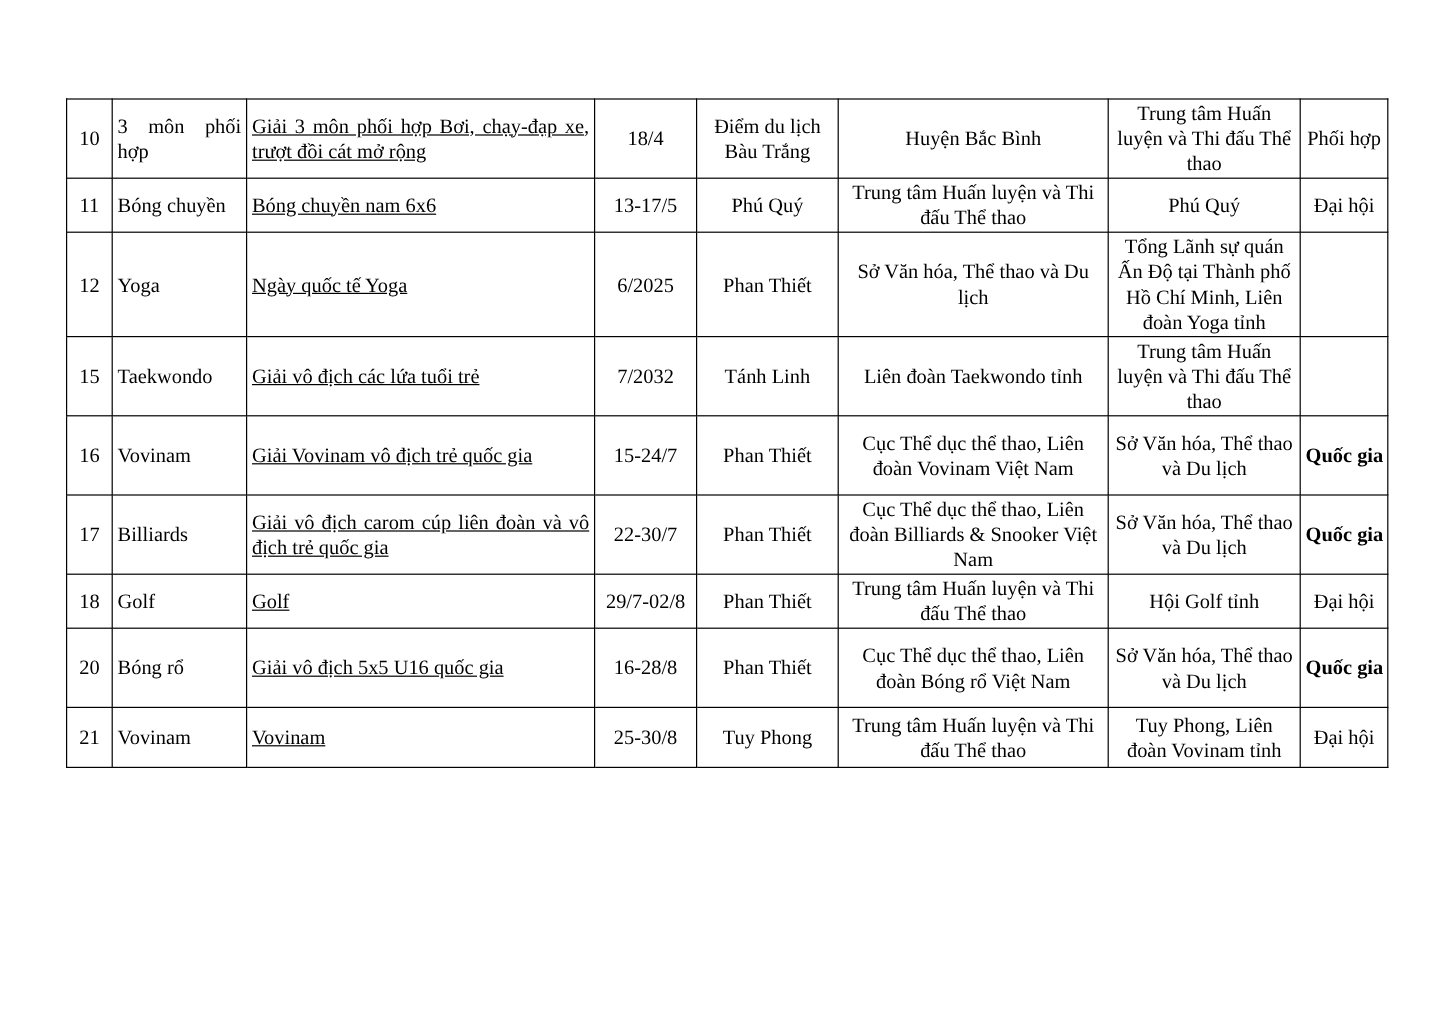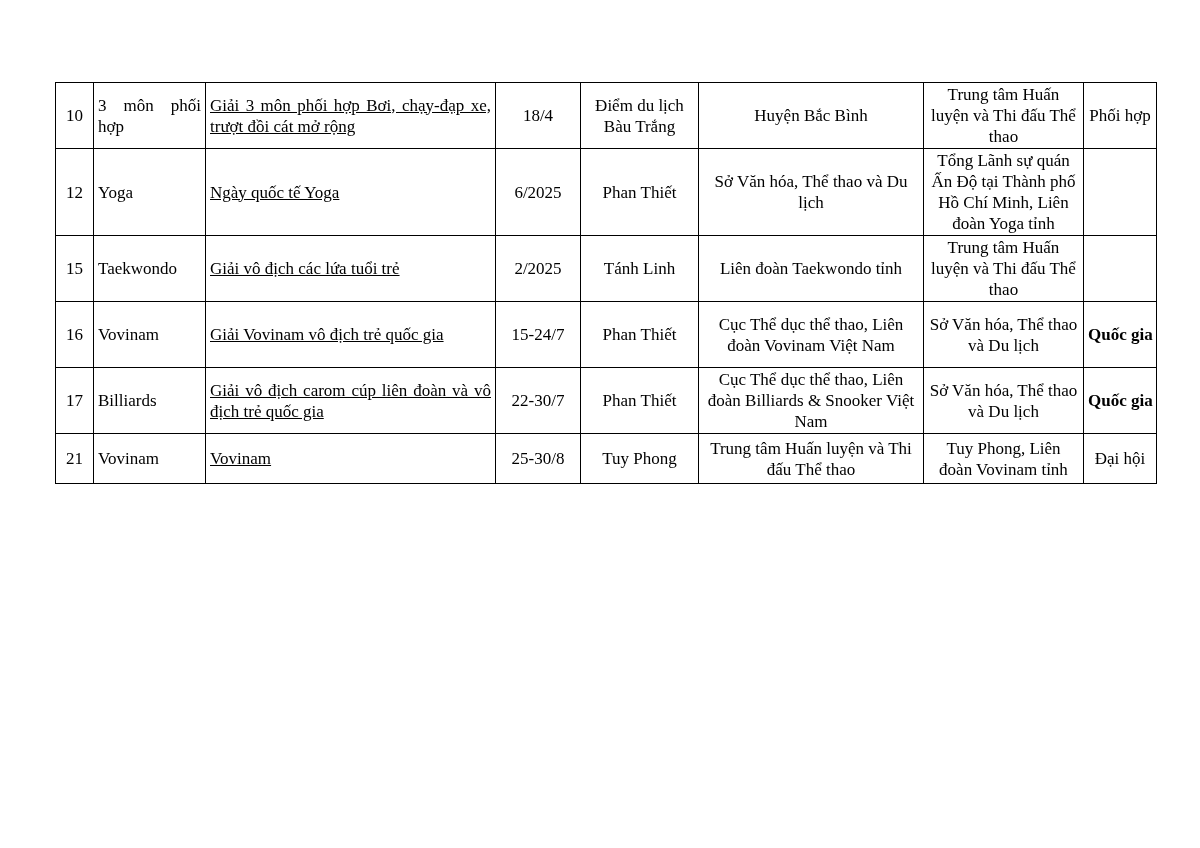--- a/index.html
+++ b/index.html
@@ -55,35 +55,45 @@
       <tr style="height:65px">
         <td class="c">10</td>
         <td class="l">3 môn phối hợp</td>
         <td class="j">Giải 3 môn phối hợp Bơi, chạy-đạp xe, trượt đồi cát mở rộng</td>
         <td class="c">18/4</td>
         <td class="c">Điểm du lịch Bàu Trắng</td>
         <td class="c">Huyện Bắc Bình</td>
         <td class="c">Trung tâm Huấn luyện và Thi đấu Thể thao</td>
         <td class="c cat">Phối hợp</td>
       </tr>
+      <tr style="height:44px">
+        <td class="c">11</td>
+        <td class="l">Bóng chuyền</td>
+        <td class="j">Bóng chuyền nam 6x6</td>
+        <td class="c">13-17/5</td>
+        <td class="c">Phú Quý</td>
+        <td class="c">Trung tâm Huấn luyện và Thi đấu Thể thao</td>
+        <td class="c">Phú Quý</td>
+        <td class="c cat">Đại hội</td>
+      </tr>
       <tr style="height:85px">
         <td class="c">12</td>
         <td class="l">Yoga</td>
         <td class="j">Ngày quốc tế Yoga</td>
         <td class="c">6/2025</td>
         <td class="c">Phan Thiết</td>
         <td class="c">Sở Văn hóa, Thể thao và Du lịch</td>
         <td class="c">Tổng Lãnh sự quán Ấn Độ tại Thành phố Hồ Chí Minh, Liên đoàn Yoga tỉnh</td>
         <td class="c cat"></td>
       </tr>
       <tr style="height:65px">
         <td class="c">15</td>
         <td class="l">Taekwondo</td>
         <td class="j">Giải vô địch các lứa tuổi trẻ</td>
-        <td class="c">2/2025</td>
+        <td class="c">7/2032</td>
         <td class="c">Tánh Linh</td>
         <td class="c">Liên đoàn Taekwondo tỉnh</td>
         <td class="c">Trung tâm Huấn luyện và Thi đấu Thể thao</td>
         <td class="c cat"></td>
       </tr>
       <tr style="height:66px">
         <td class="c">16</td>
         <td class="l">Vovinam</td>
         <td class="j">Giải Vovinam vô địch trẻ quốc gia</td>
         <td class="c">15-24/7</td>
@@ -95,20 +105,40 @@
       <tr style="height:64px">
         <td class="c">17</td>
         <td class="l">Billiards</td>
         <td class="j">Giải vô địch carom cúp liên đoàn và vô địch trẻ quốc gia</td>
         <td class="c">22-30/7</td>
         <td class="c">Phan Thiết</td>
         <td class="c">Cục Thể dục thể thao, Liên đoàn Billiards &amp; Snooker Việt Nam</td>
         <td class="c">Sở Văn hóa, Thể thao và Du lịch</td>
         <td class="c cat bold">Quốc gia</td>
       </tr>
+      <tr style="height:43px">
+        <td class="c">18</td>
+        <td class="l">Golf</td>
+        <td class="j">Golf</td>
+        <td class="c">29/7-02/8</td>
+        <td class="c">Phan Thiết</td>
+        <td class="c">Trung tâm Huấn luyện và Thi đấu Thể thao</td>
+        <td class="c">Hội Golf tỉnh</td>
+        <td class="c cat">Đại hội</td>
+      </tr>
+      <tr style="height:66px">
+        <td class="c">20</td>
+        <td class="l">Bóng rổ</td>
+        <td class="j">Giải vô địch 5x5 U16 quốc gia</td>
+        <td class="c">16-28/8</td>
+        <td class="c">Phan Thiết</td>
+        <td class="c">Cục Thể dục thể thao, Liên đoàn Bóng rổ Việt Nam</td>
+        <td class="c">Sở Văn hóa, Thể thao và Du lịch</td>
+        <td class="c cat bold">Quốc gia</td>
+      </tr>
       <tr style="height:50px">
         <td class="c">21</td>
         <td class="l">Vovinam</td>
         <td class="j">Vovinam</td>
         <td class="c">25-30/8</td>
         <td class="c">Tuy Phong</td>
         <td class="c">Trung tâm Huấn luyện và Thi đấu Thể thao</td>
         <td class="c">Tuy Phong, Liên đoàn Vovinam tỉnh</td>
         <td class="c cat">Đại hội</td>
       </tr>

